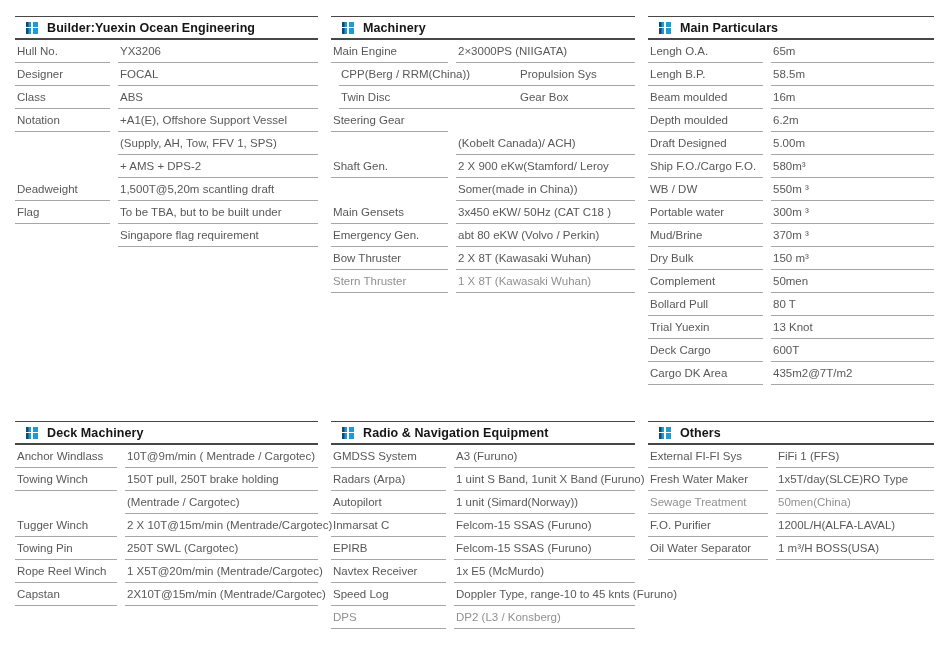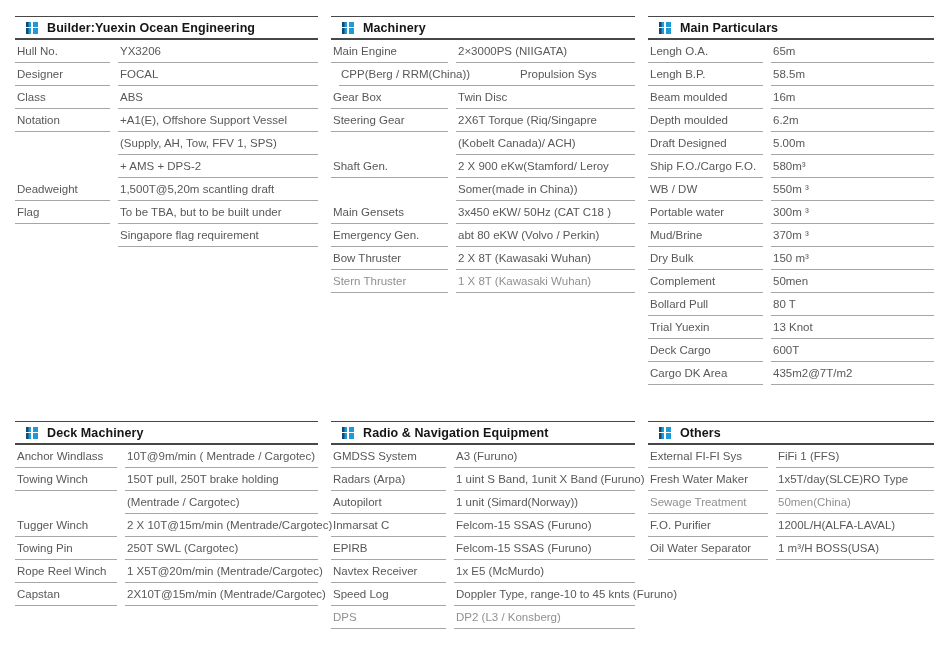--- a/index.html
+++ b/index.html
@@ -124,26 +124,25 @@
     <div class="rows">
         <div class="row">
           <div class="cell lab">Main Engine</div>
           <div class="cell val">2×3000PS (NIIGATA)</div>
         </div>
         <div class="row">
           <div class="cell val">CPP(Berg / RRM(China))</div>
           <div class="cell lab">Propulsion Sys</div>
         </div>
         <div class="row">
+          <div class="cell val">Twin Disc</div>
           <div class="cell lab">Gear Box</div>
-          <div class="cell val">Twin Disc</div>
         </div>
         <div class="row">
           <div class="cell lab">Steering Gear</div>
-          <div class="cell val">2X6T Torque (Riq/Singapre</div>
         </div>
         <div class="row">
           <div class="cell lab empty"></div>
           <div class="cell val">(Kobelt Canada)/ ACH)</div>
         </div>
         <div class="row">
           <div class="cell lab">Shaft Gen.</div>
           <div class="cell val">2 X 900 eKw(Stamford/ Leroy</div>
         </div>
         <div class="row">

